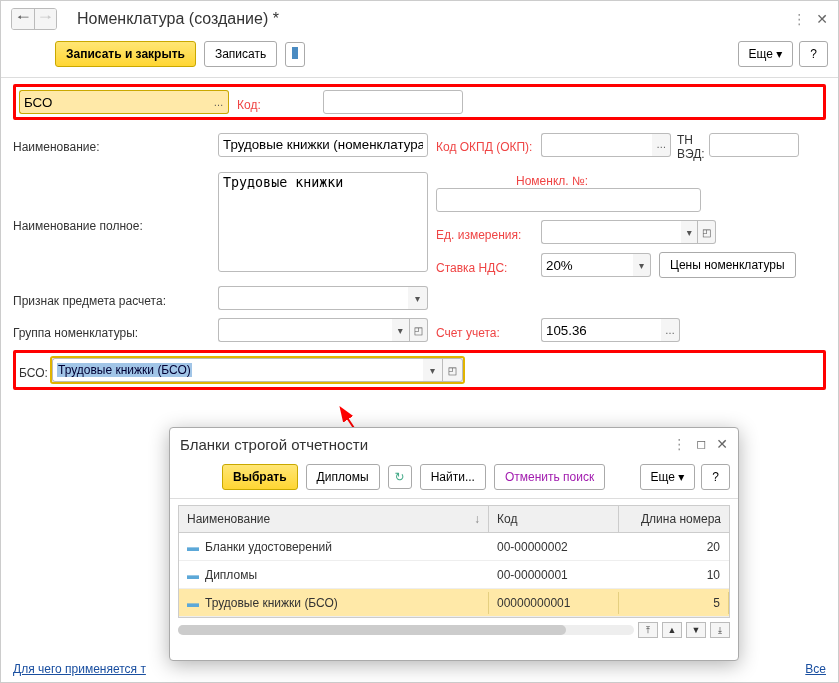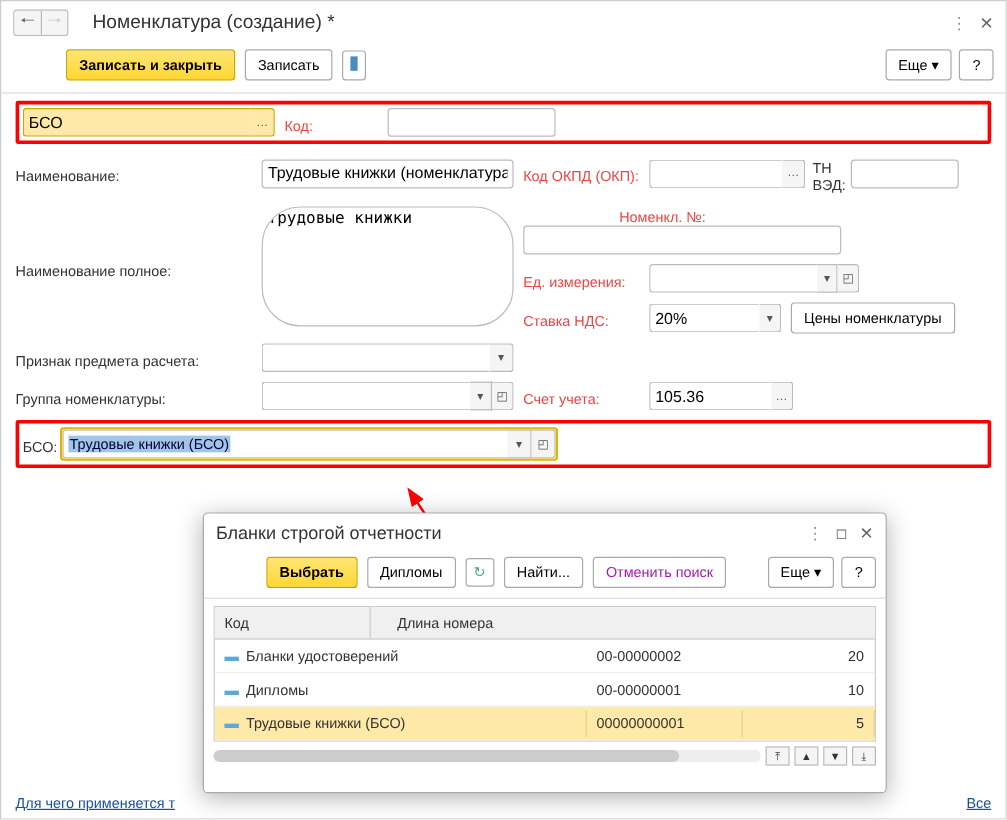--- a/index.html
+++ b/index.html
@@ -21,21 +21,21 @@
   .row { display: flex; align-items: center; margin-bottom: 8px; }
   .label { width: 205px; padding-top: 5px; color: #333; }
   .field-col1 { width: 210px; }
   .field-col2 { display: flex; align-items: center; margin-left: 8px; }
   .label2 { width: 105px; padding-top: 5px; color: #ef4444; }
   .input { border: 1px solid #bbb; border-radius: 3px; height: 24px; padding: 2px 4px; background: #fff; width: 100%; }
   .input-combo { display: flex; }
   .input-combo .input { border-radius: 3px 0 0 3px; border-right: none; }
   .combo-btn { width: 22px; height: 24px; border: 1px solid #bbb; border-left: none; background: #f5f5f5; display: flex; align-items: center; justify-content: center; cursor: pointer; font-size: 10px; color: #555; }
   .combo-btn:last-child { border-radius: 0 3px 3px 0; }
-  .textarea { height: 100px; resize: none; border-radius: 32px; }
+  .textarea { height: 100px; resize: none; }
   .highlight-red { border: 3px solid red; padding: 3px; border-radius: 2px; }
   .highlight-yellow { border: 2px solid #e1b400; border-radius: 3px; }
   .input-yellow { background: #ffe9a8 !important; border-color: #c9a800 !important; }
   .sel-text { background: #a1c5e7; color: #003; padding: 0 1px; }
   .footer { position: absolute; bottom: 6px; left: 12px; right: 12px; display: flex; justify-content: space-between; }
   .link { color: #1a4fa0; text-decoration: underline; cursor: pointer; }
   .popup { position: absolute; left: 168px; top: 426px; width: 570px; height: 234px; background: #fff; border: 1px solid #aaa; box-shadow: 0 4px 20px rgba(0,0,0,.3); border-radius: 4px; }
   .popup .titlebar { height: 32px; padding: 4px 10px; }
   .popup-title { font-size: 15px; }
   .popup .toolbar { border-bottom: 1px solid #ddd; padding: 4px 8px 8px 8px; }
@@ -162,21 +162,21 @@
       <div class="label">Группа номенклатуры:</div>
       <div class="field-col1">
         <div class="input-combo">
           <input class="input" style="">
           <div class="combo-btn">▾</div>
           <div class="combo-btn">◰</div>
         </div>
       </div>
       <div class="field-col2">
         <div class="label2">Счет учета:</div>
-        <div class="input-combo" style="width:120px">
+        <div class="input-combo" style="width:139px">
           <input class="input" value="105.36" style="">
           <div class="combo-btn">…</div>
         </div>
       </div>
     </div>
 
     <div class="highlight-red" style="display:flex; align-items:center;">
       <div style="width:31px; padding-top:5px">БСО:</div>
       <div class="highlight-yellow" style="flex:1; max-width:415px;">
         <div class="input-combo">
@@ -215,20 +215,24 @@
       <button class="btn btn-icon"><span style="color:#4a8">↻</span></button>
       <button class="btn">Найти...</button>
       <button class="btn" style="color:#a21caf">Отменить поиск</button>
       <div class="tb-right">
         <button class="btn"><span>Еще</span> <span>▾</span></button>
         <button class="btn">?</button>
       </div>
     </div>
     <div class="grid">
       <div class="grid-head">
+        <div class="gh-cell c-name">
+            <span>Наименование</span>
+            <span class="sort-arrow">↓</span>
+          </div>
         <div class="gh-cell c-code">Код</div>
         <div class="gh-cell c-len">Длина номера</div>
       </div>
       <div class="grid-row">
         <div class="gr-cell c-name">
             <span class="tree-dash">▬</span>
             <span>Бланки удостоверений</span>
           </div>
         <div class="gr-cell c-code">00-00000002</div>
         <div class="gr-cell c-len">20</div>

